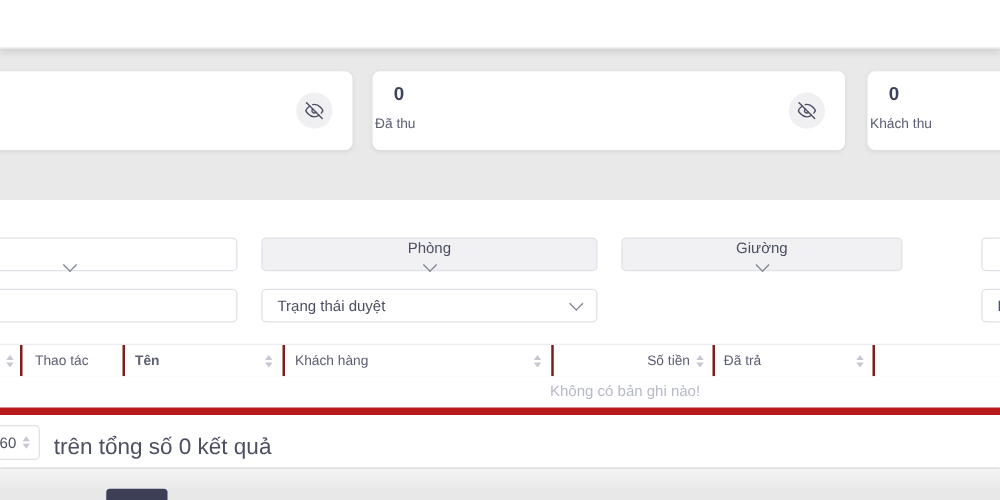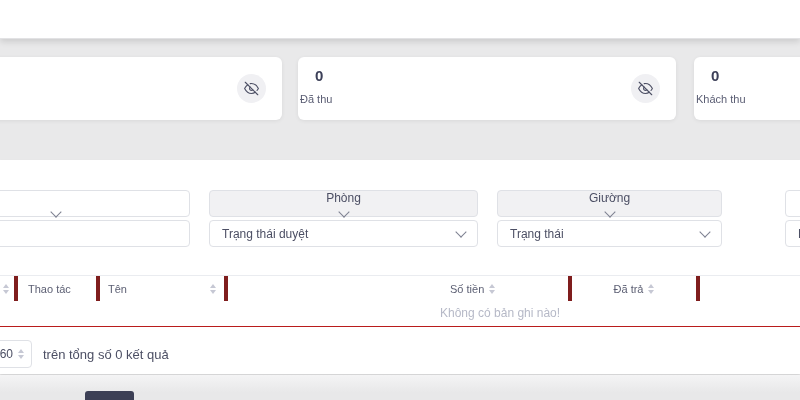--- a/index.html
+++ b/index.html
@@ -25,43 +25,43 @@
   .bottom-band{position:absolute;left:0;top:375px;width:800px;height:25px;
     background:linear-gradient(to bottom,#f4f4f5,#e8e8e9 70%);}
 
   
   .sel{position:absolute;height:27px;box-sizing:border-box;border:1px solid #dfe1e6;border-radius:4px;
     background:#fff;display:flex;align-items:center;justify-content:space-between;
     padding:0 12px;font-size:12px;color:#4c4f64;cursor:pointer;}
   .sel.filled{background:#f1f1f3;}
   .chev{width:7px;height:7px;border-right:1.5px solid #7d8090;border-bottom:1.5px solid #7d8090;
     transform:rotate(45deg);margin-top:-4px;flex:0 0 auto;}
-  .row1{top:190px;flex-direction:column;} .row2{top:220px;}
+  .row1{top:190px;flex-direction:column;} .row2{top:231px;}
   .colA{left:-79px;width:269px;} .colB{left:209px;width:269px;}
   .colC{left:497px;width:225px;} .colD{left:785px;width:269px;}
 
   
   .thead{position:absolute;left:0;top:275px;width:800px;height:25px;background:#fff;
     border-top:1px solid #eaecf0;border-bottom:1px solid #eaecf0;}
-  .th{position:absolute;top:0;height:25px;box-sizing:border-box;border-right:4px solid #7f1d1d;
+  .th{position:absolute;top:0;height:25px;box-sizing:border-box;border-right:2px solid #7f1d1d;
     display:flex;align-items:center;font-size:11px;color:#5d6074;cursor:pointer;}
   .th span{white-space:nowrap;}
   .sort{display:inline-flex;flex-direction:column;gap:2px;align-items:center;flex:0 0 auto;}
   .sort i{display:block;width:0;height:0;border-left:3.5px solid transparent;border-right:3.5px solid transparent;}
   .sort .up{border-bottom:4px solid #c6c8d4;}
   .sort .down{border-top:4px solid #c6c8d4;}
   .empty-row{position:absolute;left:0;top:301px;width:800px;height:25px;background:#fff;
-    border-bottom:1px solid #b91c1c;}
+    border-bottom:6px solid #b91c1c;}
   .empty-msg{position:absolute;left:440px;top:5px;font-size:12px;color:#b6b9c7;}
 
   
   .pager-box{position:absolute;left:-30px;top:340px;width:62px;height:28px;box-sizing:border-box;
     border:1px solid #dfe1e6;border-radius:4px;background:#fff;display:flex;align-items:center;
     justify-content:flex-end;gap:5px;padding-right:7px;font-size:12px;color:#4c4f64;cursor:pointer;}
-  .pager-label{position:absolute;left:43px;top:347px;font-size:13px;color:#4c4f64;}
+  .pager-label{position:absolute;left:43px;top:347px;font-size:18px;color:#4c4f64;}
 
   .dark-bar{position:absolute;left:85px;top:391px;width:49px;height:9px;background:#3c3f55;
     border-radius:3px 3px 0 0;cursor:pointer;}
 </style>
 </head>
 <body>
 
 <div id="screen">
 
   <div class="top-band"></div>
@@ -111,54 +111,57 @@
 
   </div>
 
   <div class="sel row2 colA">
     <span></span>
   </div>
   <div class="sel row2 colB">
     <span>Trạng thái duyệt</span>
     <span class="chev"></span>
   </div>
-  <div class="sel row2 colC">
-    <span>Trạng thái</span>
-    <span class="chev"></span>
-  </div>
   <div class="sel row2 colD">
     <span>H</span>
 
   </div>
 
   <div class="thead">
     <div class="th" style="left:-40px;width:58px;justify-content:flex-end;padding-right:5px;">
       <span class="sort">
           <i class="up"></i>
           <i class="down"></i>
         </span>
     </div>
     <div class="th" style="left:18px;width:82px;padding-left:10px;">
       <span>Thao tác</span>
     </div>
-    <div class="th" style="left:100px;width:128px;padding:0 8px;justify-content:space-between;">
+    <div class="th" style="left:100px;width:128px;padding:0 8px;justify-content:space-between;font-weight:bold;">
       <span>Tên</span>
       <span class="sort">
           <i class="up"></i>
           <i class="down"></i>
         </span>
     </div>
-    <div class="th" style="left:443px;width:129px;padding:0 7px;justify-content:flex-start;gap:5px;">
+    <div class="th" style="left:228px;width:215px;padding:0 8px;justify-content:space-between;">
+      <span>Khách hàng</span>
+      <span class="sort">
+          <i class="up"></i>
+          <i class="down"></i>
+        </span>
+    </div>
+    <div class="th" style="left:443px;width:129px;padding:0 7px;justify-content:flex-end;gap:5px;">
       <span>Số tiền</span>
       <span class="sort">
           <i class="up"></i>
           <i class="down"></i>
         </span>
     </div>
-    <div class="th" style="left:572px;width:128px;padding:0 7px;justify-content:center;gap:5px;">
+    <div class="th" style="left:572px;width:128px;padding:0 7px;justify-content:space-between;gap:5px;">
       <span>Đã trả</span>
       <span class="sort">
           <i class="up"></i>
           <i class="down"></i>
         </span>
     </div>
     <div class="th" style="left:700px;width:120px;border-right:none;"></div>
   </div>
 
   <div class="empty-row">

